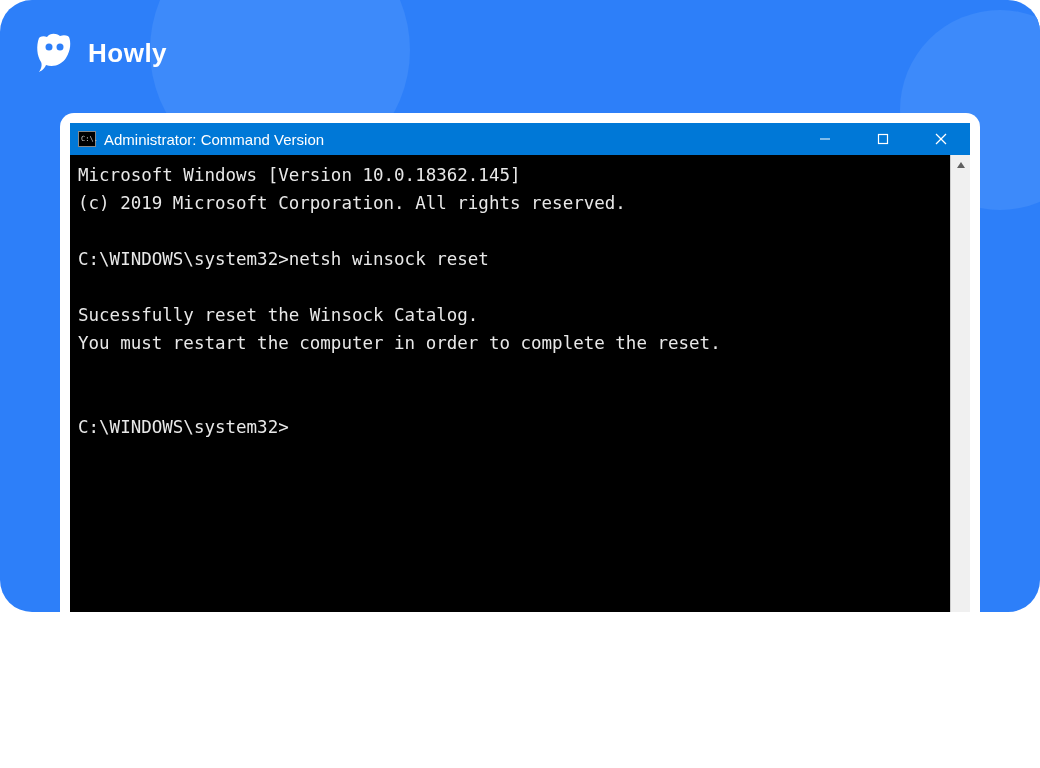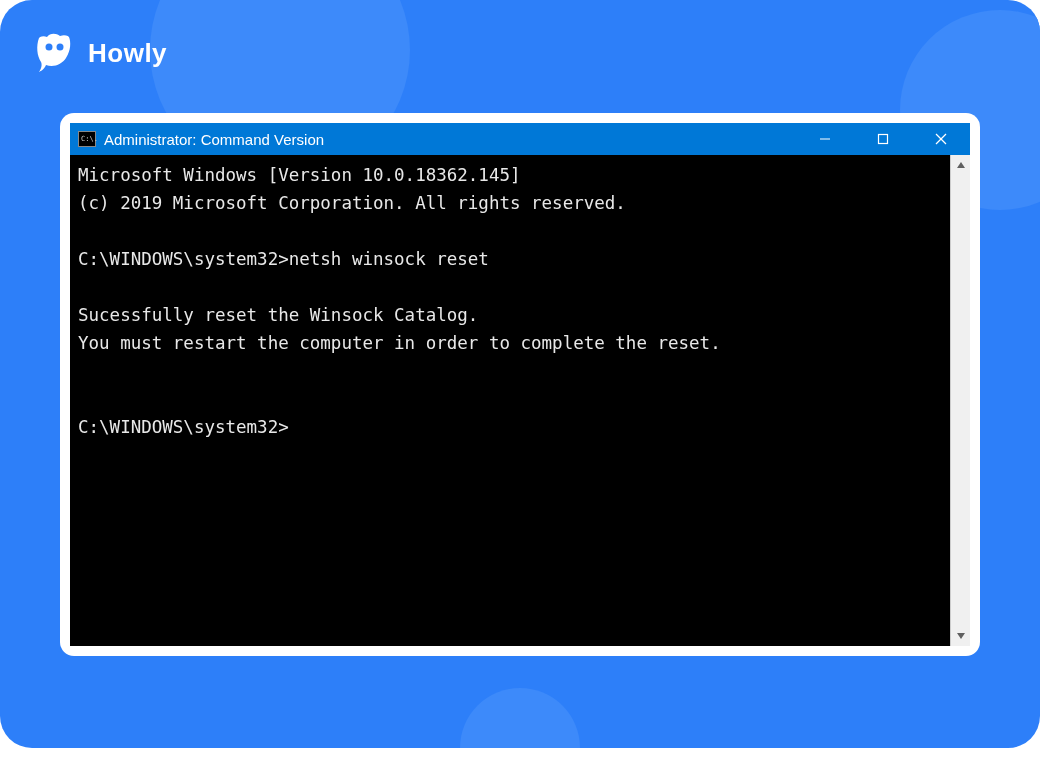--- a/index.html
+++ b/index.html
@@ -9,21 +9,21 @@
     }
     body {
       width: 1040px;
       height: 768px;
       background: #fff;
       font-family: -apple-system, BlinkMacSystemFont, "Segoe UI", Arial, sans-serif;
       overflow: hidden;
     }
     .outer-card {
       width: 1040px;
-      height: 748px;
+      height: 612px;
       background: #2d7ff9;
       border-radius: 32px;
       position: relative;
       overflow: hidden;
     }
     .bg-circle-1 {
       position: absolute;
       width: 260px;
       height: 260px;
       background: #3d8afa;

